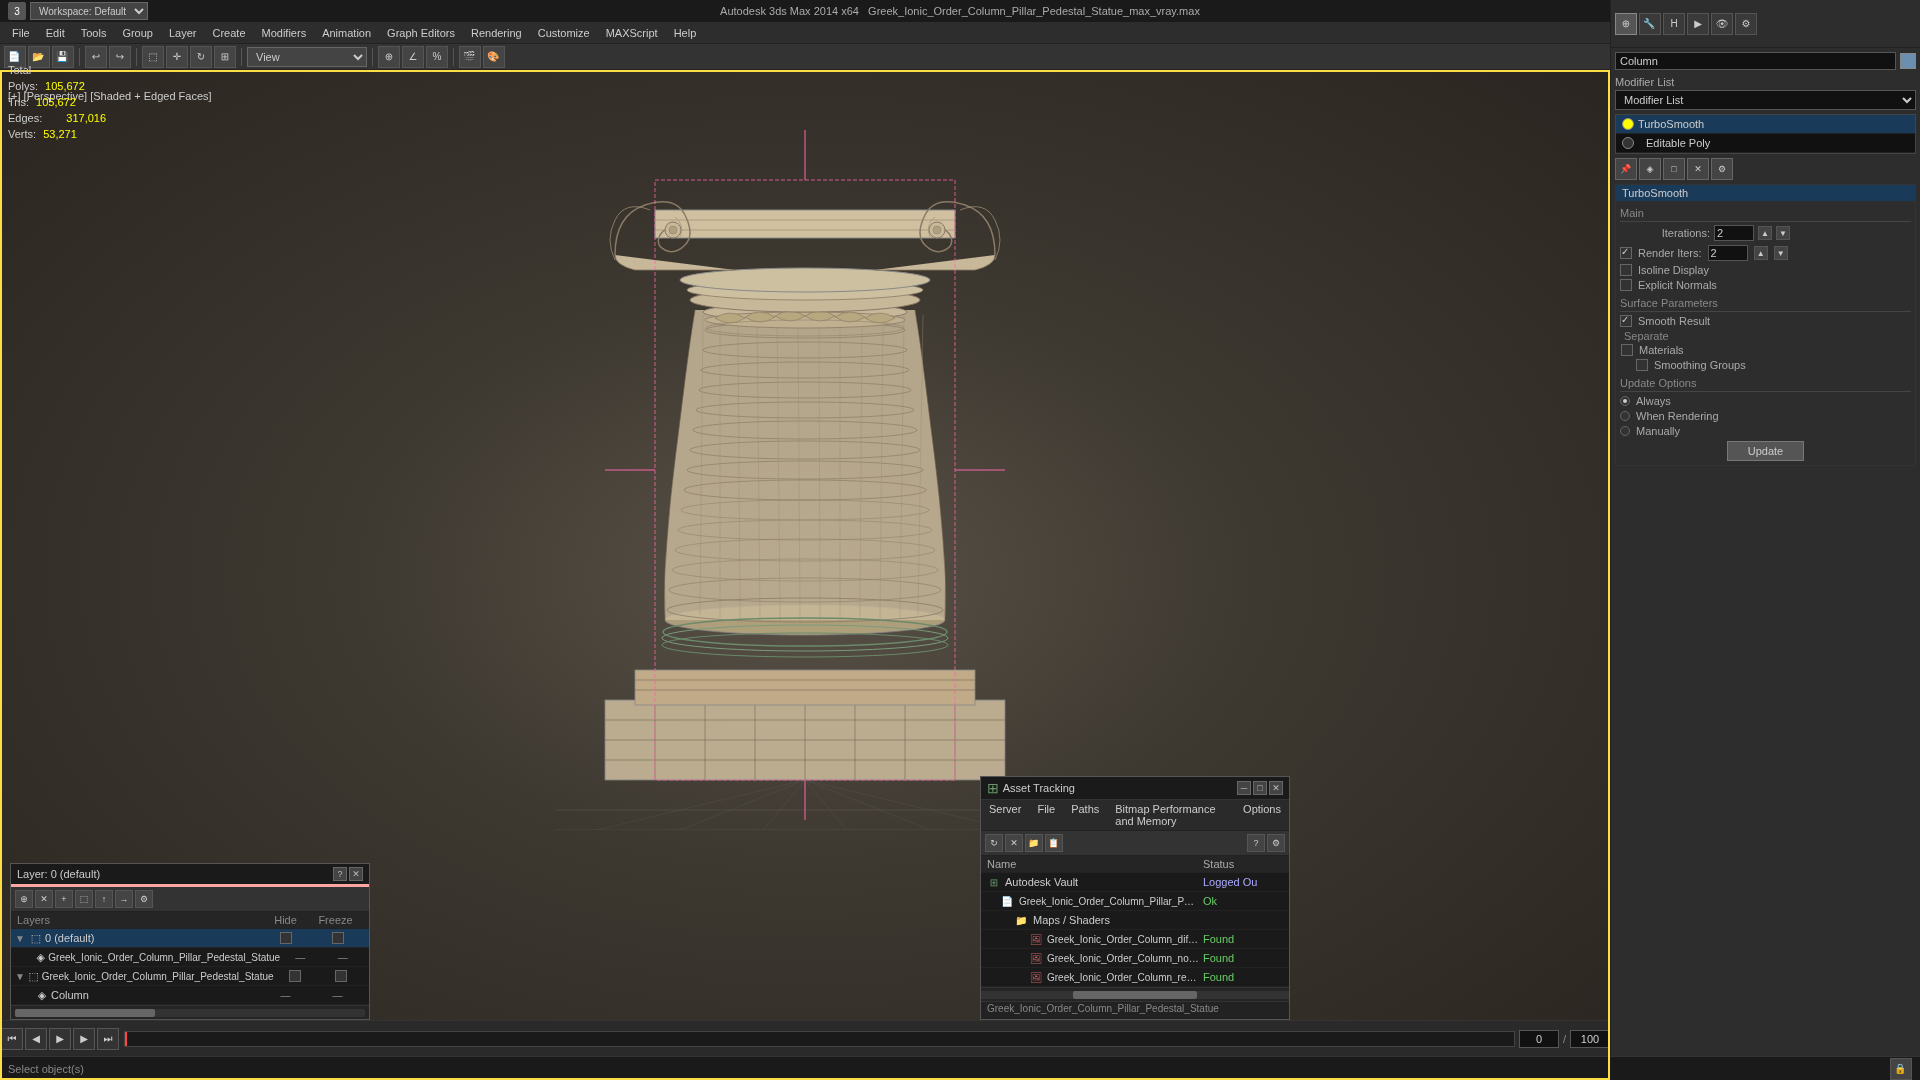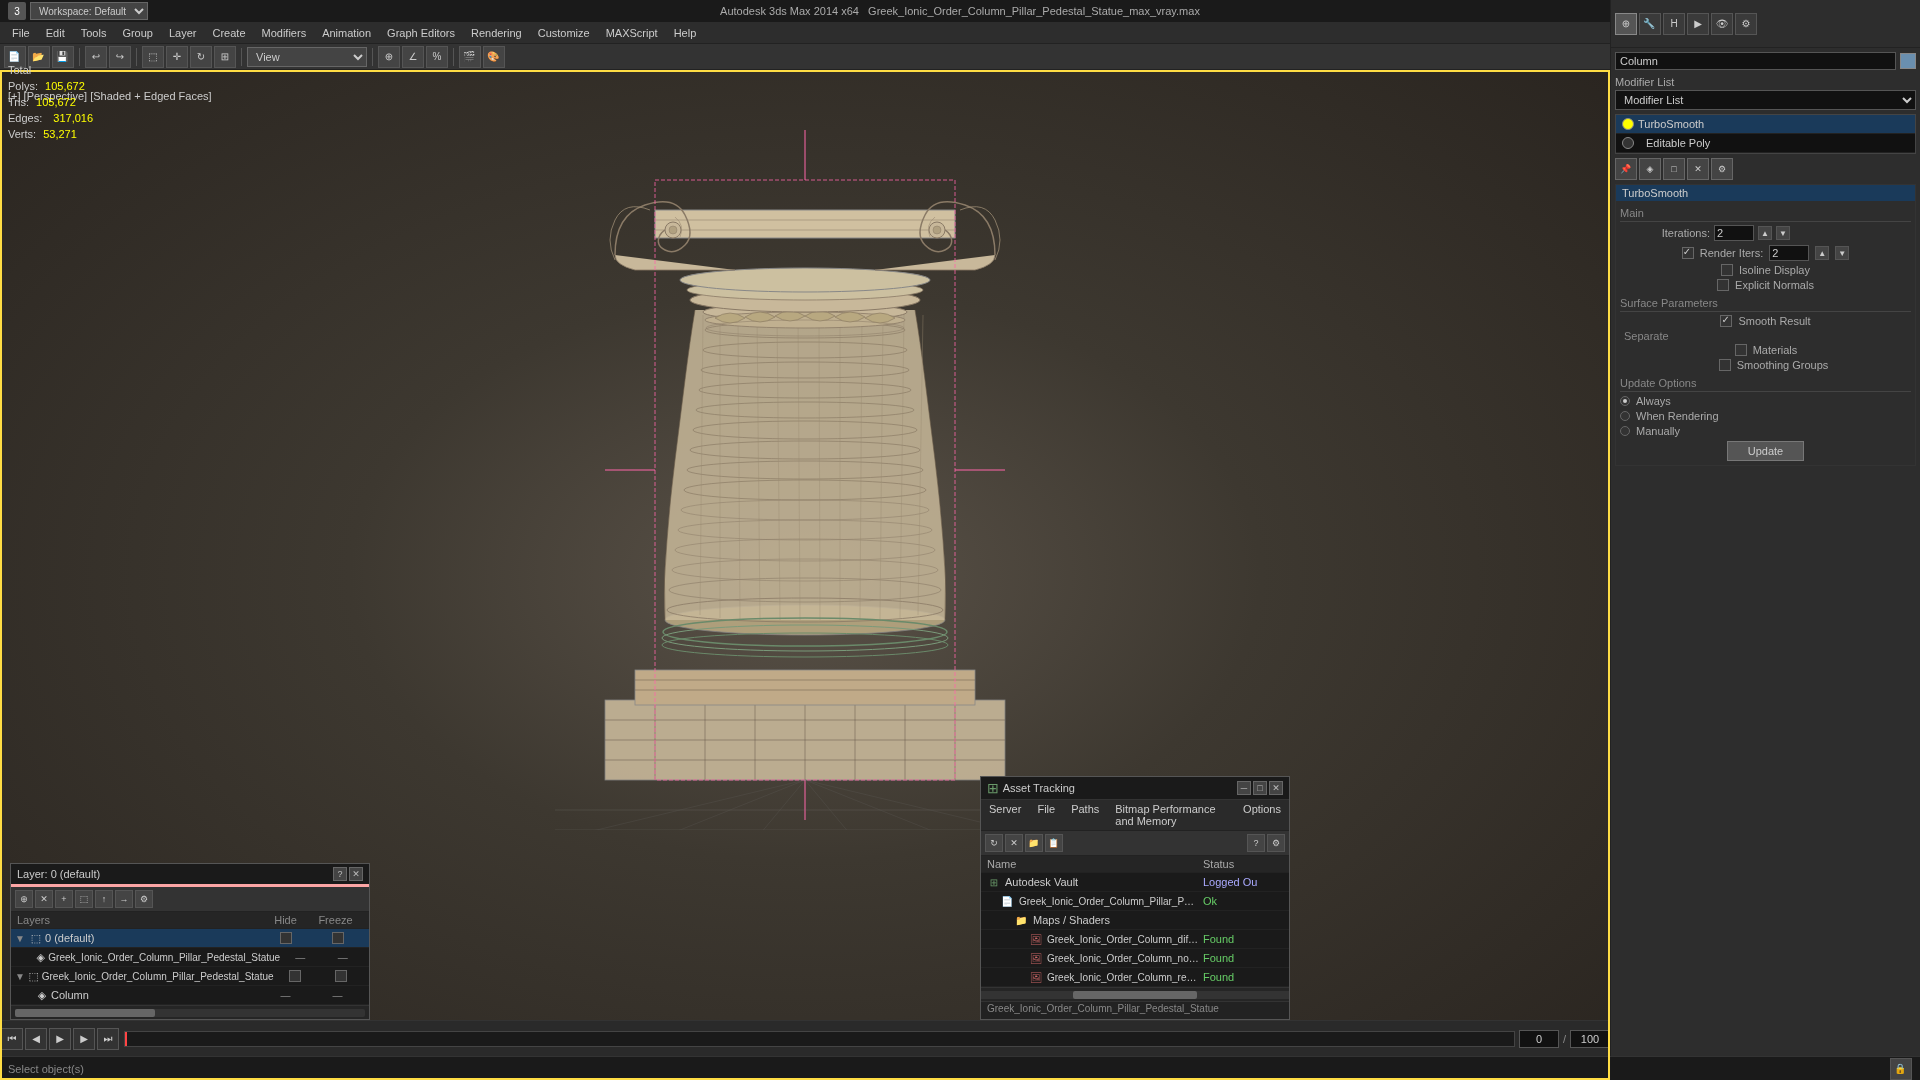--- a/index.html
+++ b/index.html
@@ -287,21 +287,20 @@
       color: #ccc;
       font-size: 11px;
       height: 16px;
       padding: 0 2px;
     }
     .param-checkbox-row {
       display: flex;
       align-items: center;
       gap: 6px;
       margin-bottom: 3px;
-      justify-content: center;
     }
     .param-checkbox-row input[type=checkbox] {
       width: 12px; height: 12px;
       cursor: pointer;
     }
     .param-checkbox-row label {
       font-size: 11px;
       color: #aaa;
       cursor: pointer;
     }
@@ -888,21 +887,21 @@
   <div>
     <span style="color:#ccc;">Polys:</span>
     <span style="color:#ffff00; margin-left:4px;">105,672</span>
   </div>
   <div>
     <span style="color:#ccc;">Tris:</span>
     <span style="color:#ffff00; margin-left:4px;">105,672</span>
   </div>
   <div>
     <span style="color:#ccc;">Edges:</span>
-    <span style="color:#ffff00; margin-left:8px;">317,016</span>
+    <span style="color:#ffff00; margin-left:21px;">317,016</span>
   </div>
   <div>
     <span style="color:#ccc;">Verts:</span>
     <span style="color:#ffff00; margin-left:4px;">53,271</span>
   </div>
 </div>
 
 <div id="right-panel">
 
   <div id="right-panel-top">

